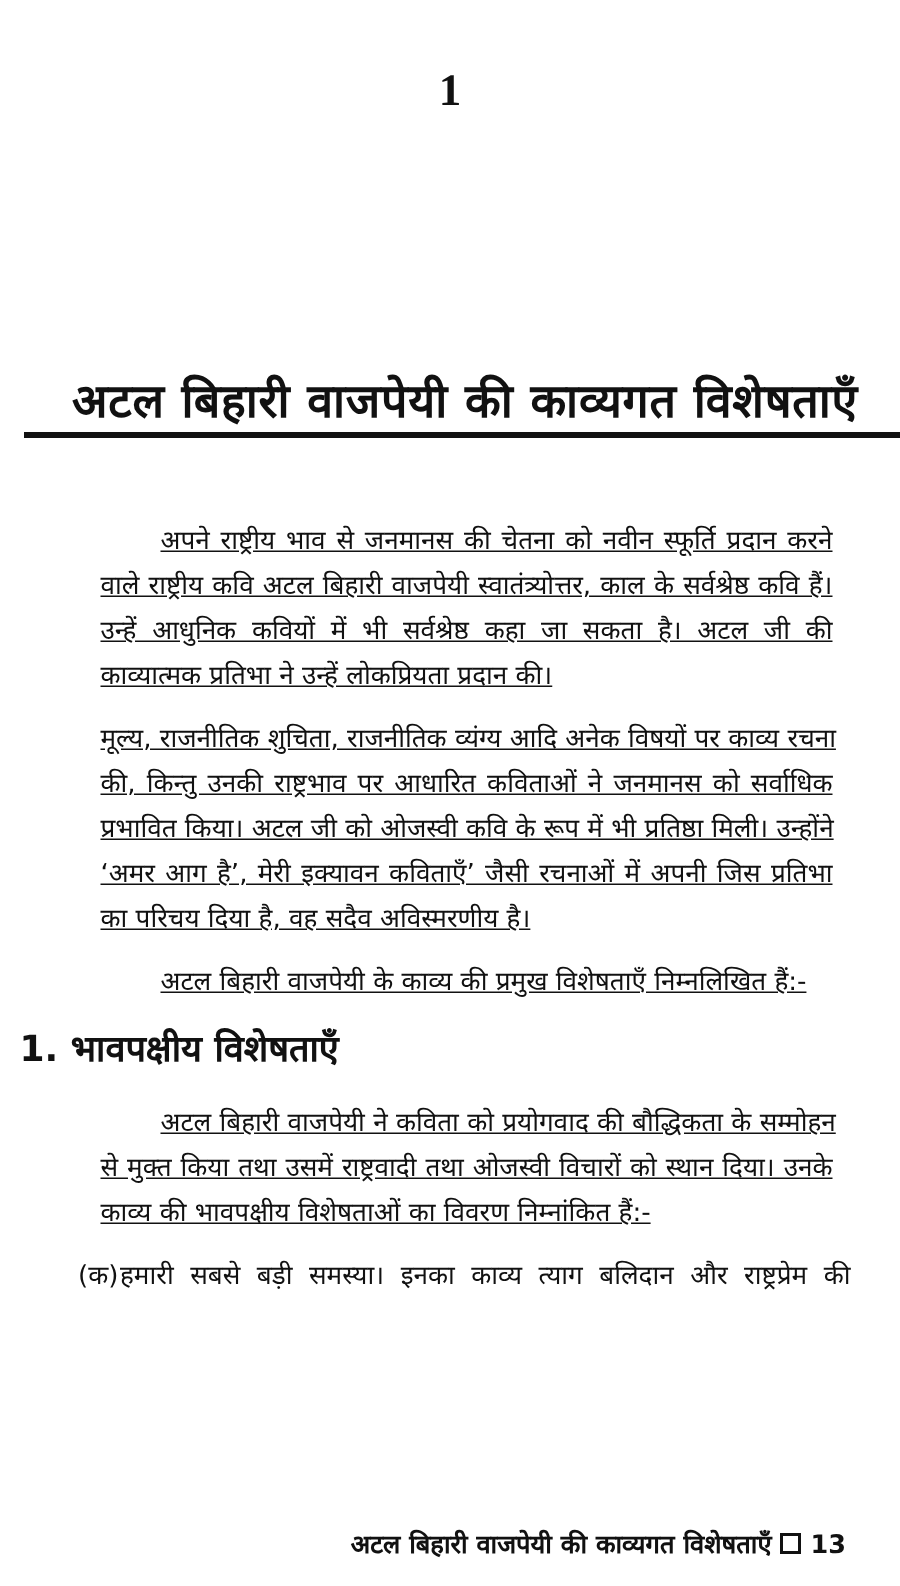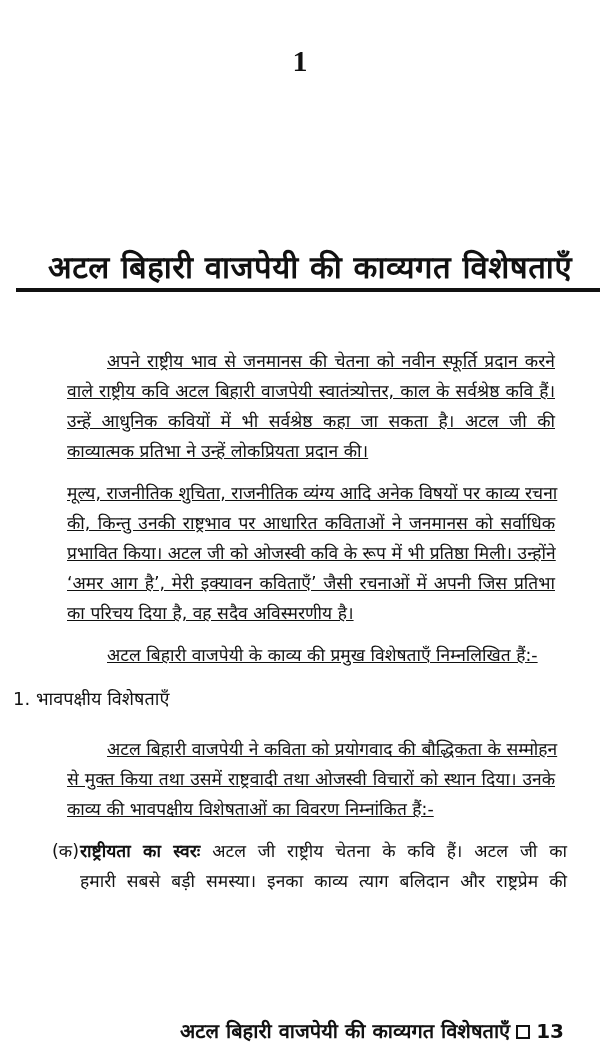--- a/index.html
+++ b/index.html
@@ -21,27 +21,27 @@
     position: absolute; top: 288px; left: 16px; width: 584px; height: 4px; background: #111;
   }
   .body {
     position: absolute; top: 334px; left: 55px; width: 512px;
     font-size: 17.4px; line-height: 30px;
   }
   .para { margin: 12px; text-align: justify; text-align-last: left; text-decoration: underline; }
   .line { display: block; white-space: nowrap; text-align: justify; text-align-last: justify; }
   .line.last { text-align-last: left; }
   .section-head {
-    font-weight: normal; font-size: 18px; margin: 14px 0 20px -42px; white-space: nowrap;
+    font-weight: bold; font-size: 24px; margin: 14px 0 20px -42px; white-space: nowrap;
   }
   .sub-item { position: relative; margin-left: 25px; }
   .sub-marker { position: absolute; left: -28px; top: 0; font-weight: normal; }
   .sub-term { font-weight: bold; }
   .footer {
-    position: absolute; top: 1017px; right: 36px; font-weight: bold; font-size: 20px; white-space: nowrap;
+    position: absolute; top: 1017px; right: 36px; font-weight: bold; font-size: 17px; white-space: nowrap;
   }
   .footer .box-icon {
     display: inline-block; width: 10px; height: 10px; border: 2px solid #111;
     vertical-align: -1px; margin: 0 6px 0 6px; background: #fff;
   }
 </style>
 </head>
 <body>
 
 <div class="chapter-num">1</div>
@@ -69,20 +69,19 @@
   <div class="section-head">1. भावपक्षीय विशेषताएँ</div>
 
   <p class="para">
     <span class="line" style="padding-left:40px">अटल बिहारी वाजपेयी ने कविता को प्रयोगवाद की बौद्धिकता के सम्मोहन</span>
     <span class="line">से मुक्त किया तथा उसमें राष्ट्रवादी तथा ओजस्वी विचारों को स्थान दिया। उनके</span>
     <span class="line last">काव्य की भावपक्षीय विशेषताओं का विवरण निम्नांकित हैं:-</span>
   </p>
 
   <div class="sub-item">
     <span class="sub-marker">(क)</span>
-    <span class="line"><span class="sub-term">राष्ट्रीयता का स्वरः</span> <span>अटल जी राष्ट्रीय चेतना के कवि हैं। अटल जी का</span></span>
     <span class="line">हमारी सबसे बड़ी समस्या। इनका काव्य त्याग बलिदान और राष्ट्रप्रेम की</span>
   </div>
 </div>
 
 <div class="footer">
   <span>अटल बिहारी वाजपेयी की काव्यगत विशेषताएँ</span><span class="box-icon"></span><span>13</span>
 </div>
 
 </body></html>

